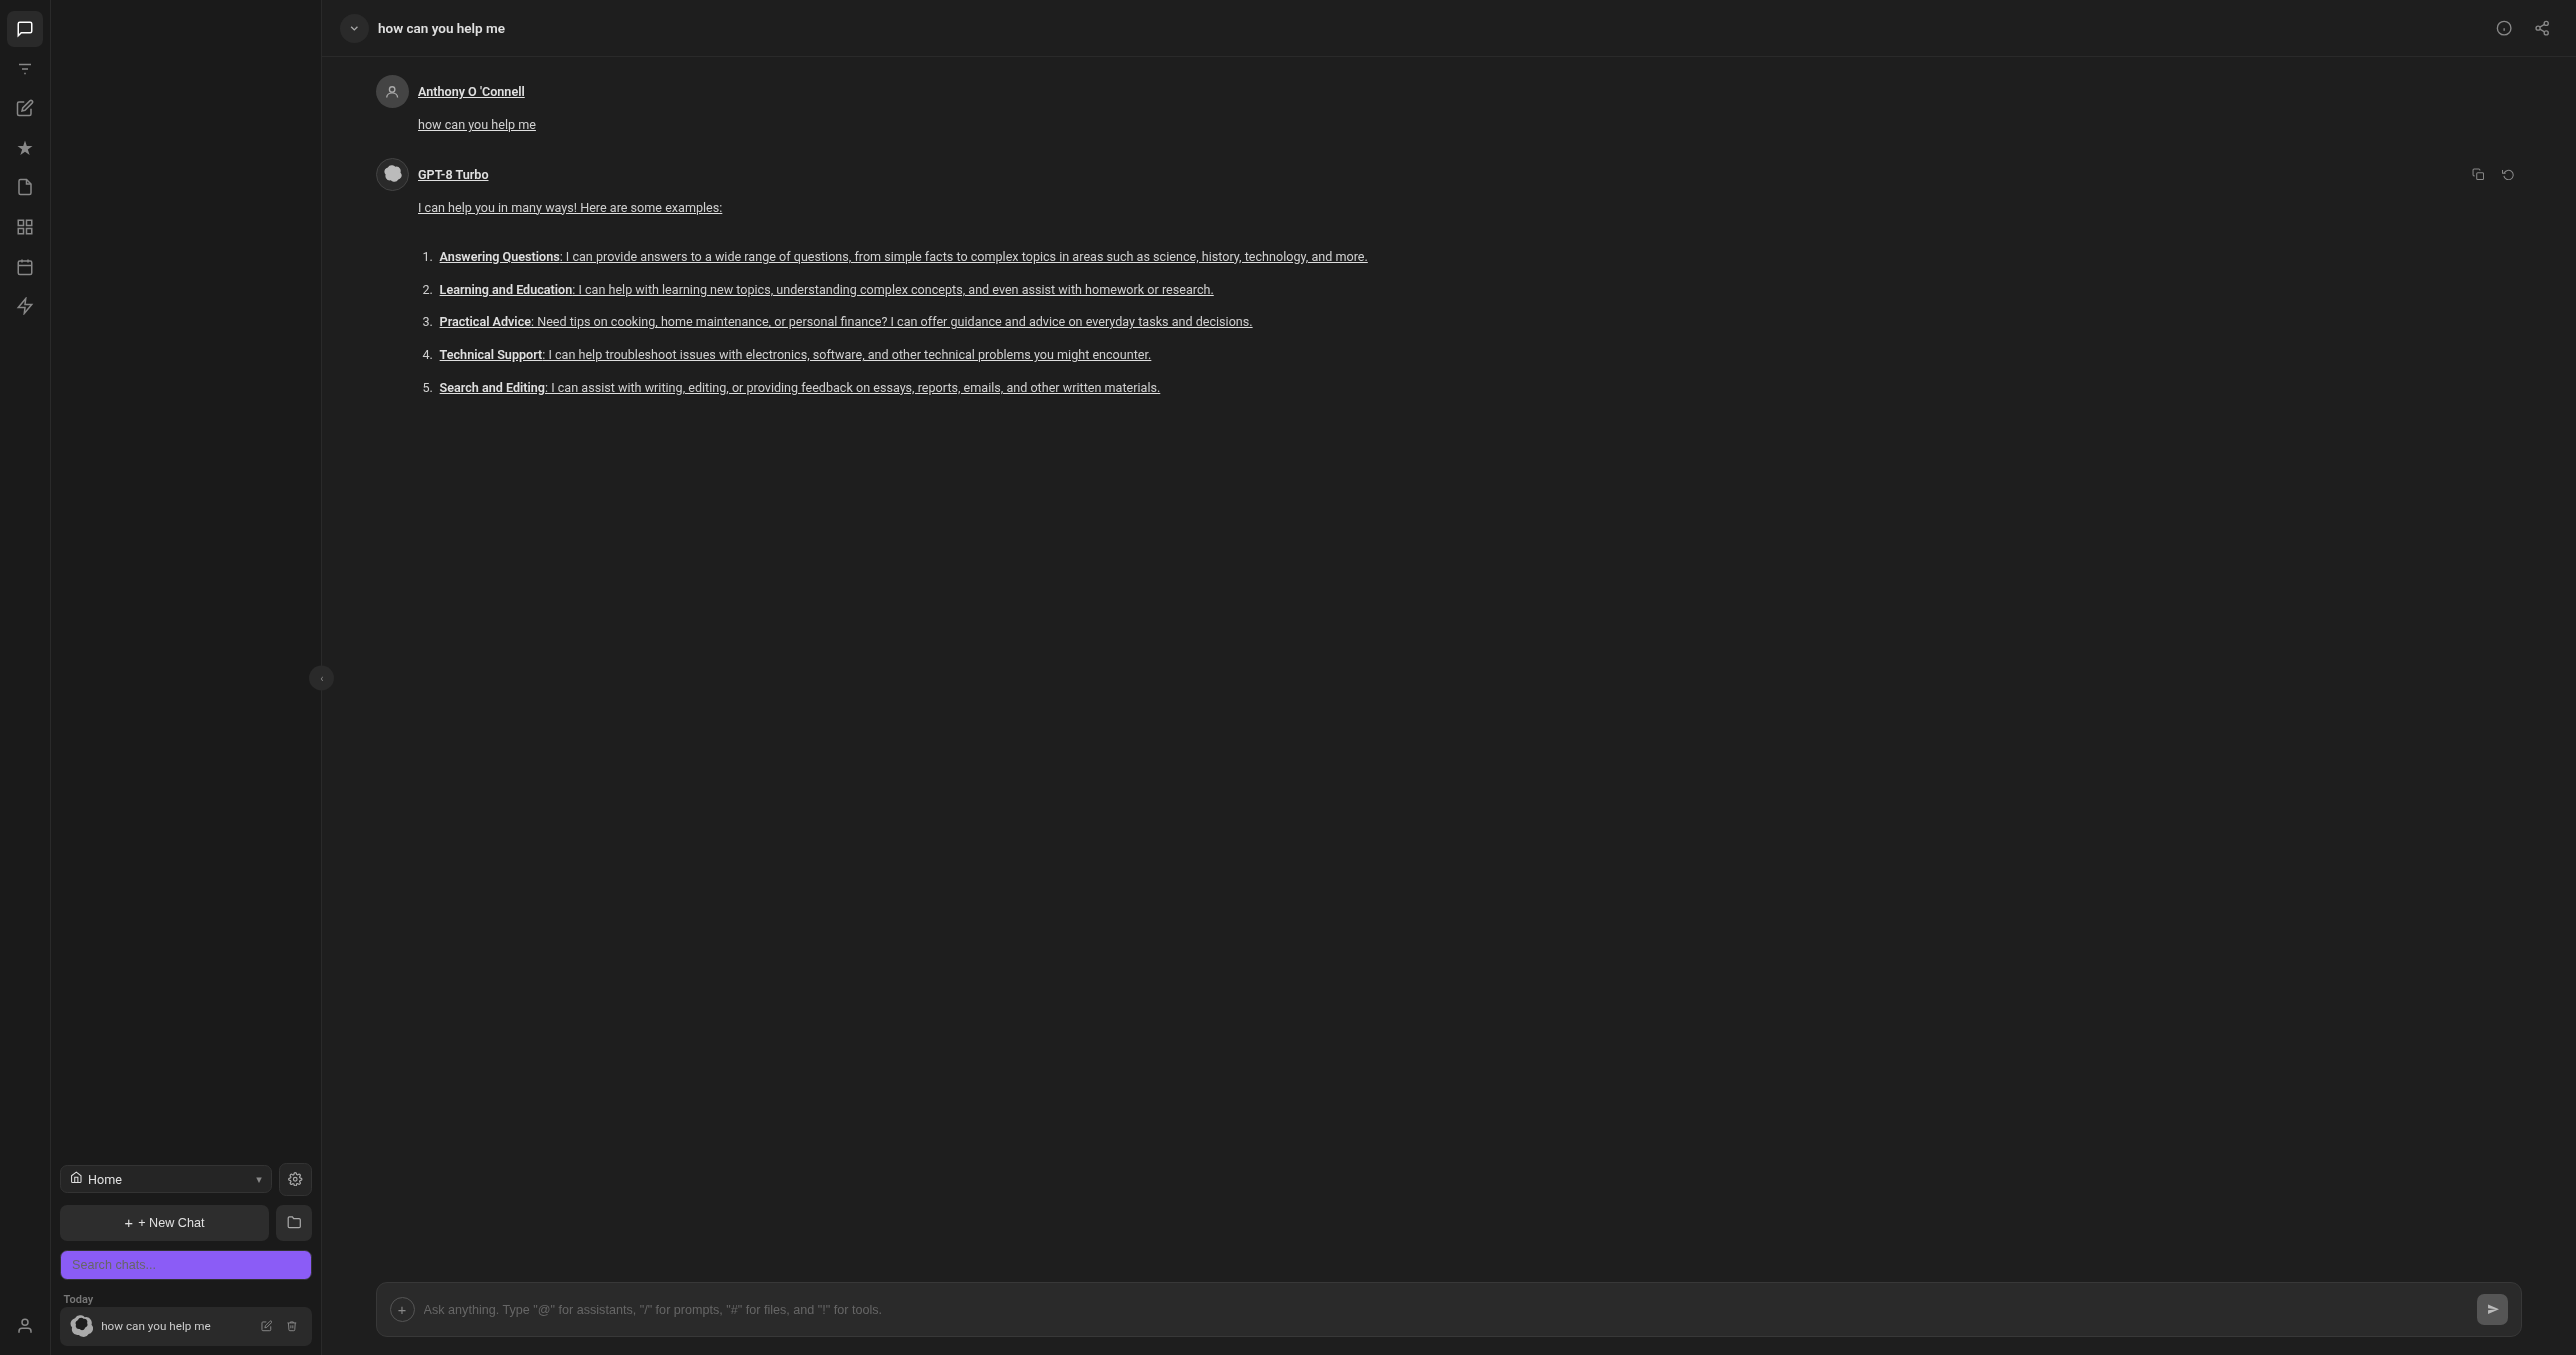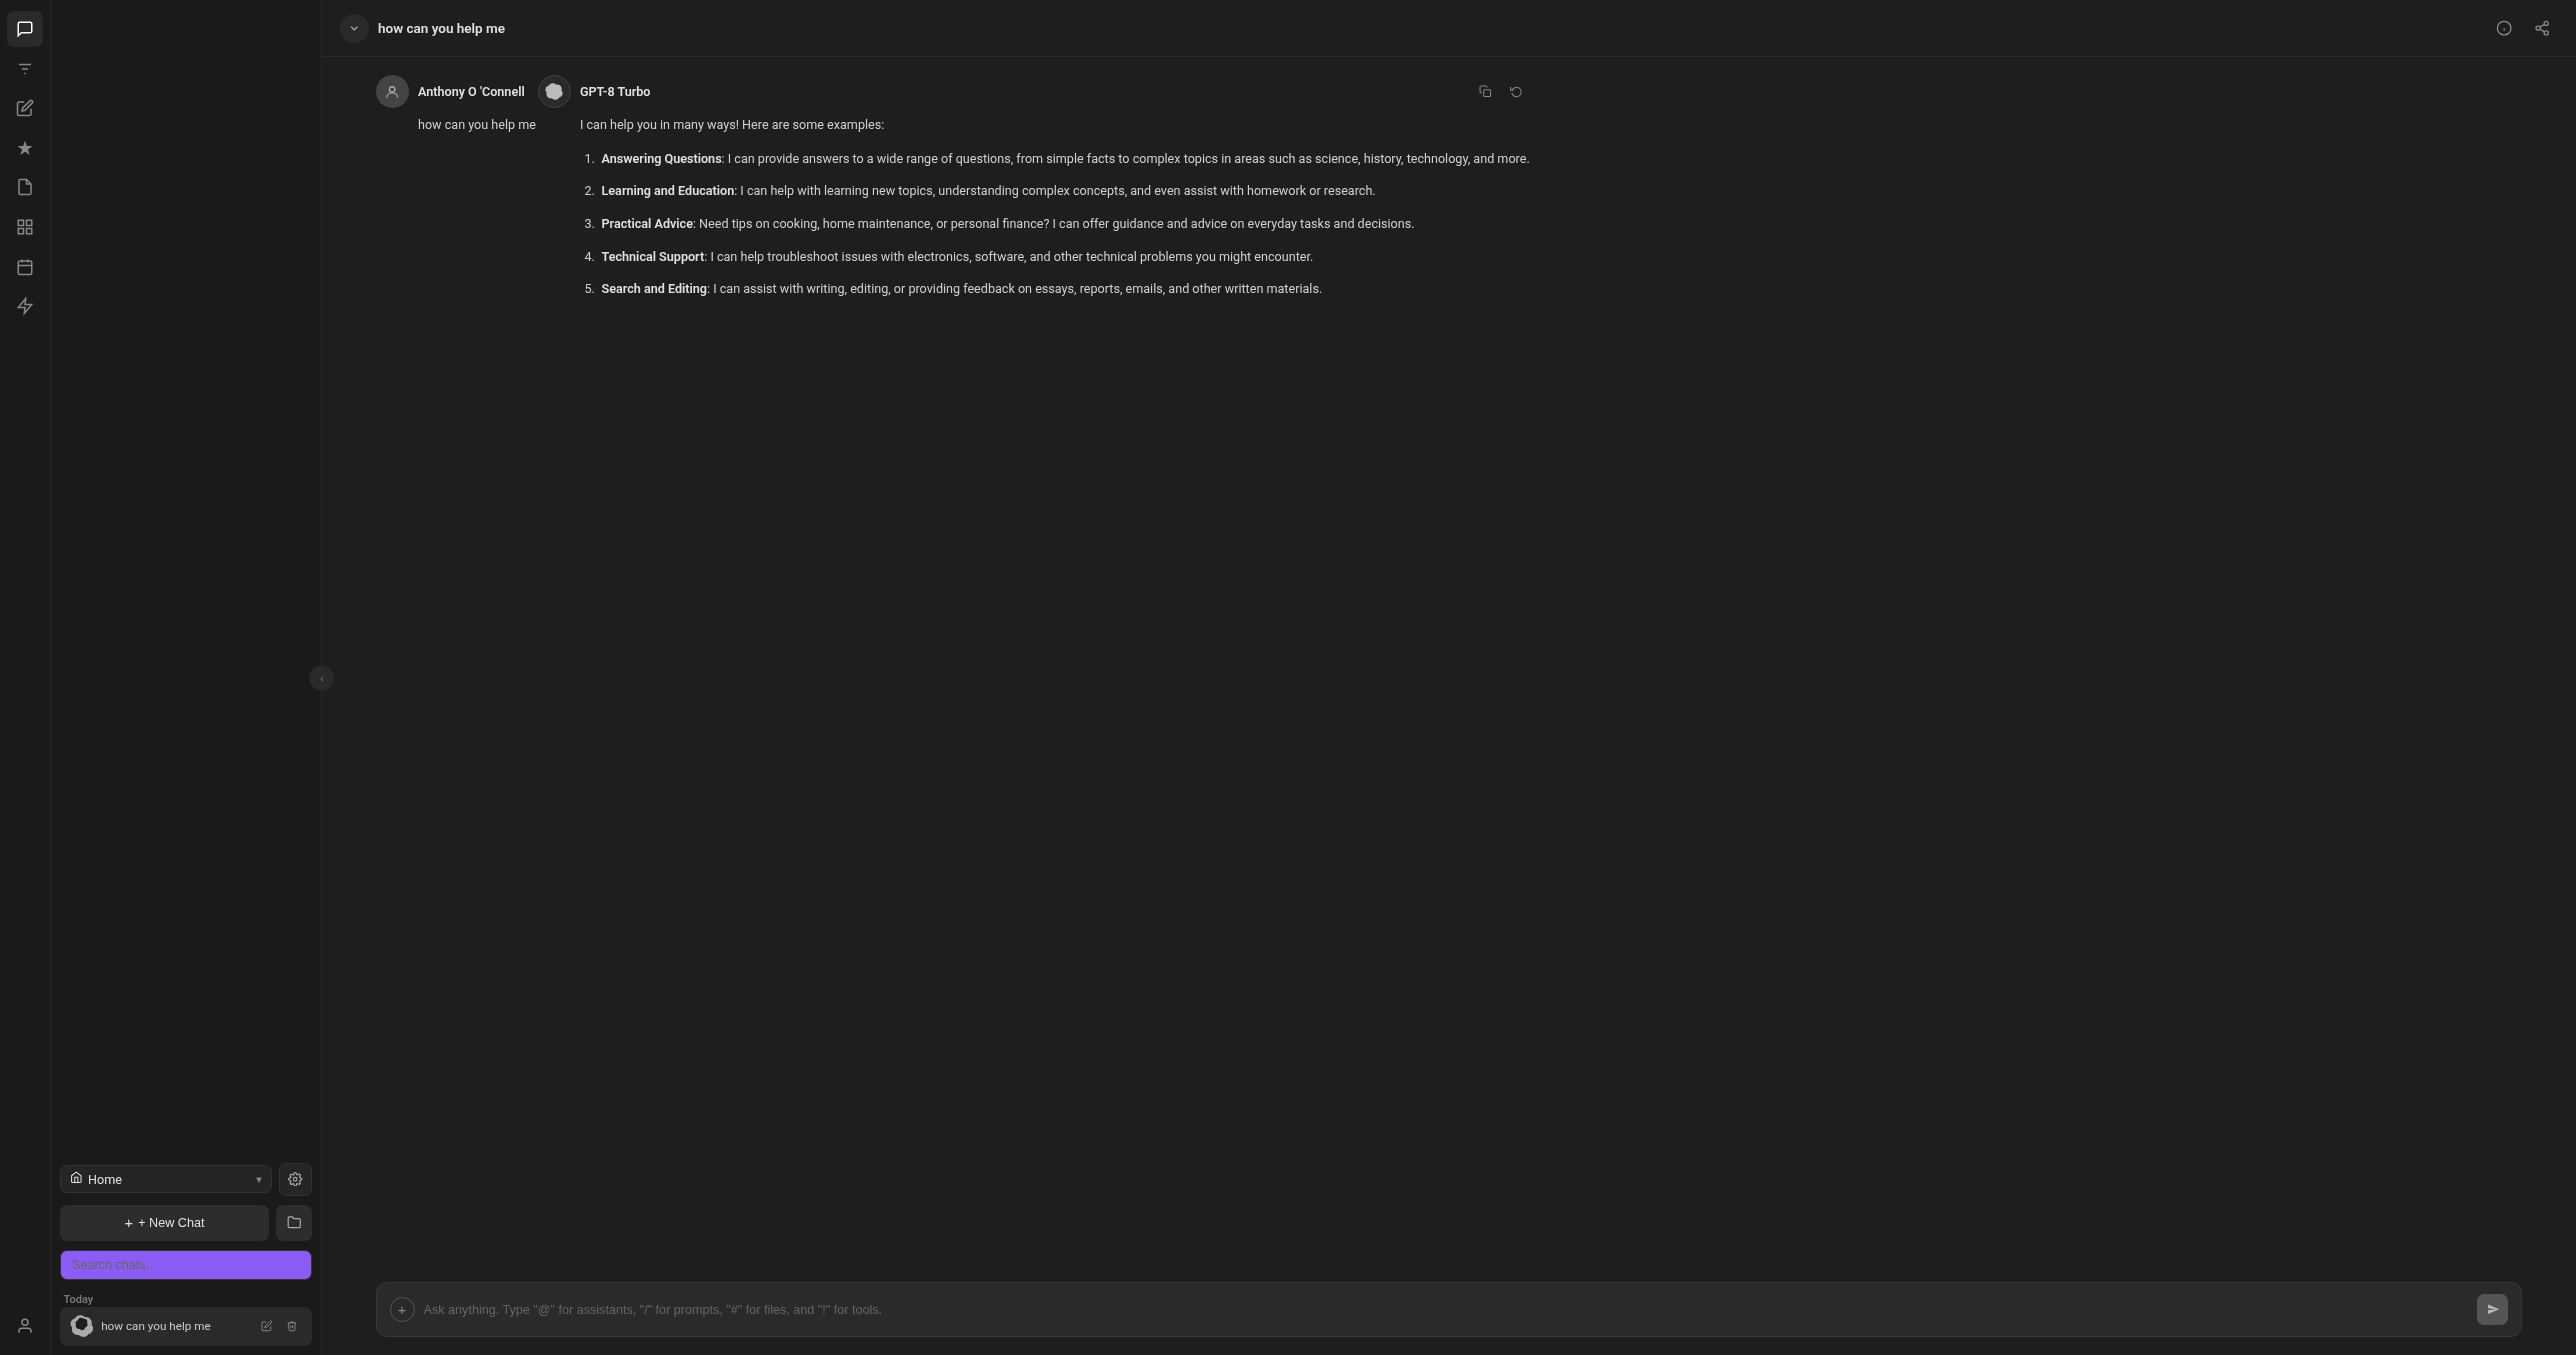--- a/index.html
+++ b/index.html
@@ -264,22 +264,23 @@
       font-size: 11px;
       z-index: 10;
     }
 
     
     .messages-area {
       flex: 1;
       overflow-y: auto;
       padding: 18px 54px;
       display: flex;
-      flex-direction: row;
-      gap: 2px;
+      flex-direction: column;
+      gap: 22px;
+      text-decoration: underline;
     }
     .messages-area::-webkit-scrollbar { width: 5.4px; }
     .messages-area::-webkit-scrollbar-track { background: transparent; }
     .messages-area::-webkit-scrollbar-thumb { background: #333; border-radius: 2.7px; }
 
     .message-block {
       display: flex;
       flex-direction: column;
       gap: 7.2px;
     }
@@ -593,21 +594,21 @@
           </button>
           <button class="message-action-btn">
             <svg width="12.6" height="12.6" viewBox="0 0 24 24" fill="none" stroke="currentColor" stroke-width="2">
               <polyline points="1 4 1 10 7 10"></polyline>
                 <path d="M3.51 15a9 9 0 1 0 .49-4.95"></path>
             </svg>
           </button>
         </div>
       </div>
       <div class="message-content">
-        <p style="margin-bottom:13px;">I can help you in many ways! Here are some examples:</p>
+        <p style="margin-bottom:29px;">I can help you in many ways! Here are some examples:</p>
         <ol>
           <li>
             <strong>Answering Questions</strong><span>: I can provide answers to a wide range of questions, from simple facts to complex topics in areas such as science, history, technology, and more.</span>
           </li>
           <li>
             <strong>Learning and Education</strong><span>: I can help with learning new topics, understanding complex concepts, and even assist with homework or research.</span>
           </li>
           <li>
             <strong>Practical Advice</strong><span>: Need tips on cooking, home maintenance, or personal finance? I can offer guidance and advice on everyday tasks and decisions.</span>
           </li>

